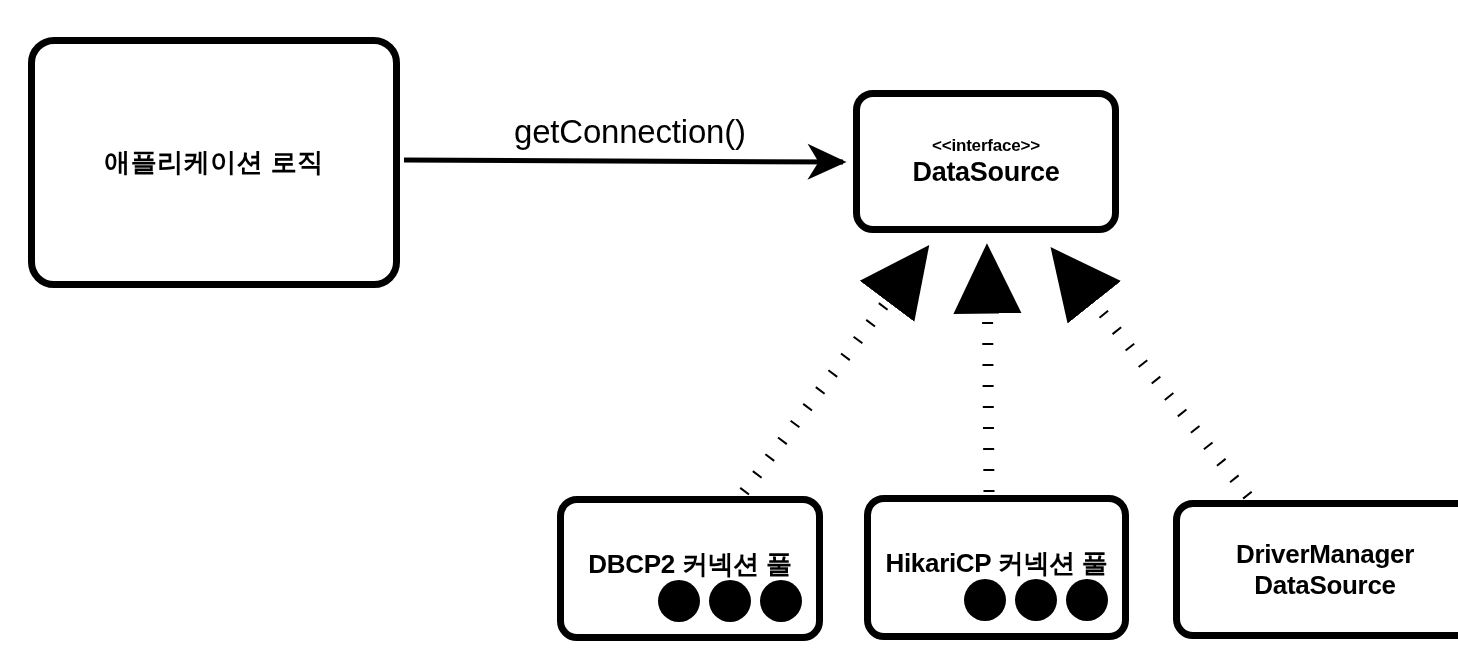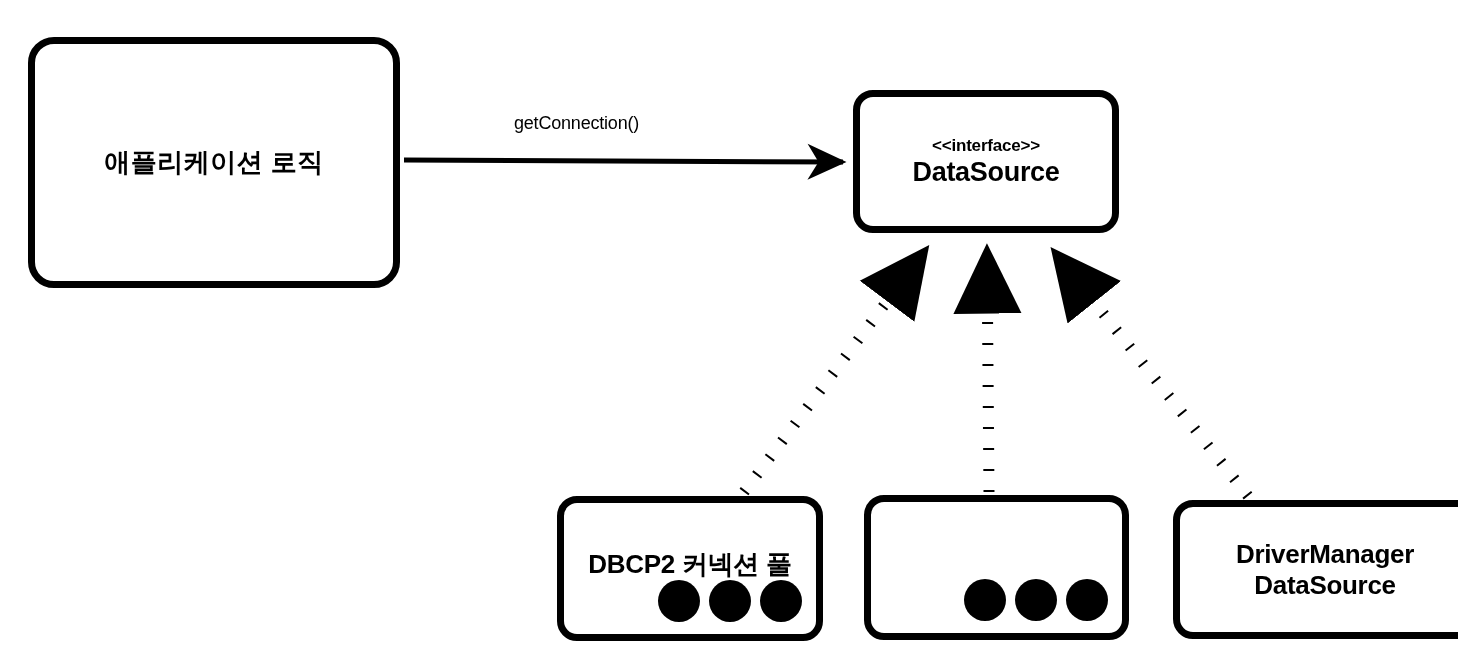--- a/index.html
+++ b/index.html
@@ -117,21 +117,21 @@
   svg.edges {
     position: absolute;
     left: 0;
     top: 0;
     width: 1458px;
     height: 660px;
     pointer-events: none;
   }
   .edge-label {
     position: absolute;
-    font-size: 18px;
+    font-size: 33px;
     font-weight: 400;
     color: #000000;
     white-space: nowrap;
     letter-spacing: -0.2px;
     text-align: center;
   }
   #label-getconnection {
     left: 514px;
     top: 113px;
   }
@@ -182,20 +182,21 @@
   <div class="node impl" id="node-dbcp2">
     <div class="node-title">DBCP2 커넥션 풀</div>
     <div class="dots-row">
       <span class="dot"></span>
       <span class="dot"></span>
       <span class="dot"></span>
     </div>
   </div>
 
   <div class="node impl" id="node-hikaricp">
+    <div class="node-title">HikariCP 커넥션 풀</div>
     <div class="dots-row">
       <span class="dot"></span>
       <span class="dot"></span>
       <span class="dot"></span>
     </div>
   </div>
 
   <div class="node impl" id="node-drivermanager">
     <div class="node-title">DriverManager</div>
     <div class="node-title">DataSource</div>

